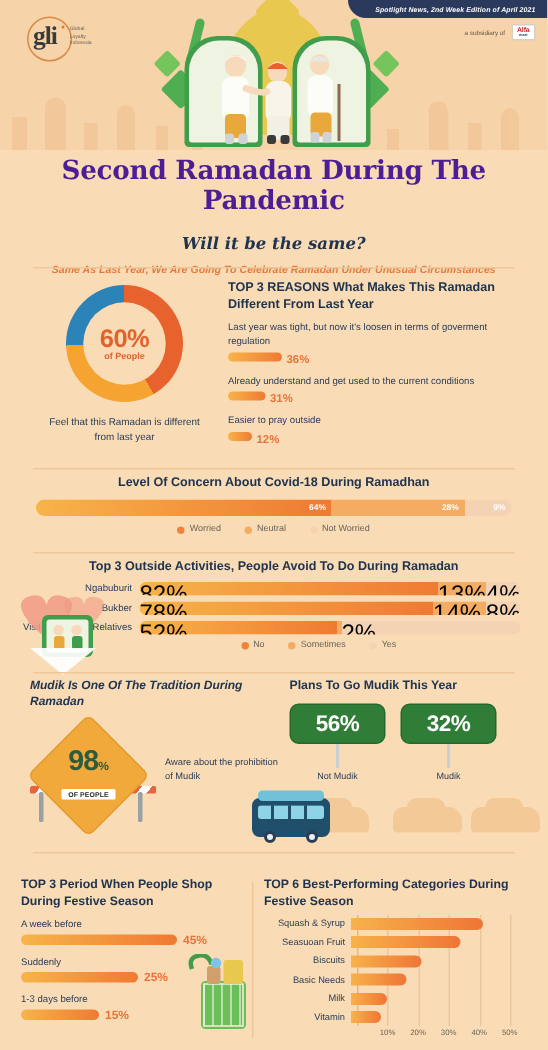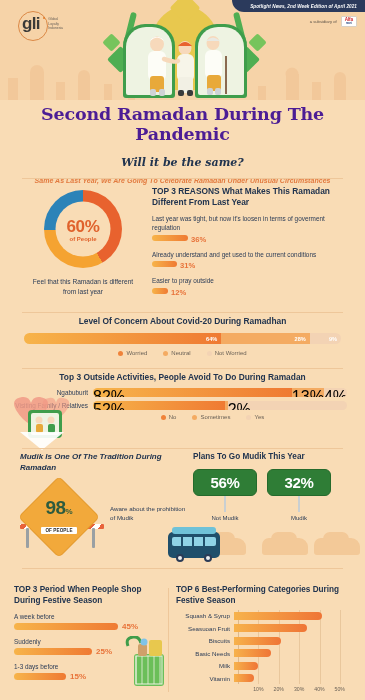--- a/index.html
+++ b/index.html
@@ -25,21 +25,21 @@
   .subsid { position:absolute; top:16px; right:8px; display:flex; align-items:center; gap:4px; }
   .subsid-text { font-size:4.2px; color:#5c5247; }
   .alfa { background:#fff; border:.5px solid #d9d0c4; padding:1px 3px; border-radius:1px;
           display:flex; flex-direction:column; align-items:center; line-height:1; }
   .alfa-top { font-size:4.6px; font-weight:bold; color:#d0282e; letter-spacing:-.02em;}
   .alfa-bot { font-size:2.6px; font-weight:bold; color:#1a3c7a; letter-spacing:.02em;}
   .logo { position:absolute; top:14px; left:22px; display:flex; align-items:center; gap:3px; }
   .logo-ring { width:30px; height:30px; border-radius:50%; border:1.2px solid #d67b35;
                position:absolute; left:-4px; top:-3px; opacity:.85; }
   .logo-gli { font-size:17px; font-weight:bold; color:#3a3a38; letter-spacing:-.04em;
-              font-family:Liberation Sans, sans-serif; position:relative; z-index:2; }
+              font-family:Liberation Serif, serif; position:relative; z-index:2; }
   .logo-dot { width:2.5px;height:2.5px;border-radius:50%;background:#e07b2a;display:inline-block;
               position:relative; top:-6px; }
   .logo-txt { font-size:3.4px; color:#6a625a; line-height:1.35; position:relative; z-index:2; }
 
   
   .hero { position:absolute; top:6px; left:105px; width:160px; height:96px; }
   .arch { position:absolute; left:42px; top:0px; width:76px; height:84px; background:#e8c84e;
           border-radius:50% 50% 6px 6px / 62% 62% 6px 6px; }
   .arch:after{content:"";position:absolute;left:50%;top:-9px;transform:translateX(-50%) rotate(45deg);
           width:22px;height:22px;background:#e8c84e;border-radius:3px;}
@@ -291,21 +291,21 @@
         <div class="reason-bar">
           <span class="rb" style="width:16px"></span>
           <span class="rb-v">12%</span>
         </div>
       </div>
     </div>
   </div>
   <div class="rule" style="top:312px"></div>
 
   <div class="sec2">
-    <div class="h-center">Level Of Concern About Covid-20 During Ramadhan</div>
+    <div class="h-center">Level Of Concern About Covid-18 During Ramadhan</div>
     <div class="stack">
       <div style="flex:64;background:linear-gradient(90deg,#f7b44a,#ef7a33)">64%</div>
       <div style="flex:28;background:#f4ab62">28%</div>
       <div style="flex:9;background:#f3d3b4">9%</div>
     </div>
     <div class="legend">
       <span class="lg">
           <i class="dot" style="background:#f0833a"></i>
           <span>Worried</span>
         </span>
@@ -337,20 +337,28 @@
     <div style="margin-top:6px">
       <div class="act-row">
         <span class="act-lbl">Ngabuburit</span>
         <span class="act-bar">
           <span style="flex:82;background:linear-gradient(90deg,#f7b44a,#ef7a33)">82%</span>
           <span style="flex:13;background:#f4ab62">13%</span>
           <span style="flex:5;background:#f3d3b4">4%</span>
         </span>
       </div>
       <div class="act-row">
+        <span class="act-lbl">Bukber</span>
+        <span class="act-bar">
+          <span style="flex:78;background:linear-gradient(90deg,#f7b44a,#ef7a33)">78%</span>
+          <span style="flex:14;background:#f4ab62">14%</span>
+          <span style="flex:8;background:#f3d3b4">8%</span>
+        </span>
+      </div>
+      <div class="act-row">
         <span class="act-lbl">Visiting Family / Relatives</span>
         <span class="act-bar">
           <span style="flex:52;background:linear-gradient(90deg,#f7b44a,#ef7a33)">52%</span>
           <span style="flex:1;background:#f4ab62"></span>
           <span style="flex:47;background:#f3d3b4">2%</span>
         </span>
       </div>
     </div>
     <div class="legend" style="margin-top:4px;padding-left:60px">
       <span class="lg">

